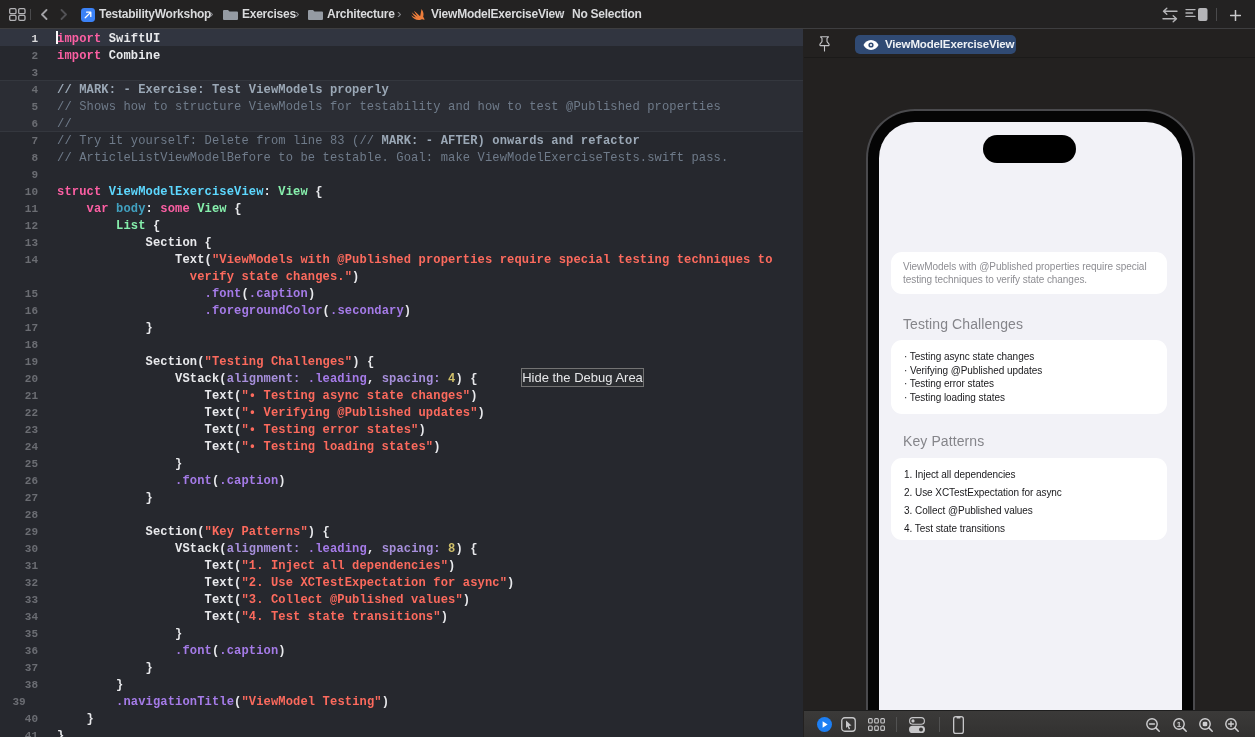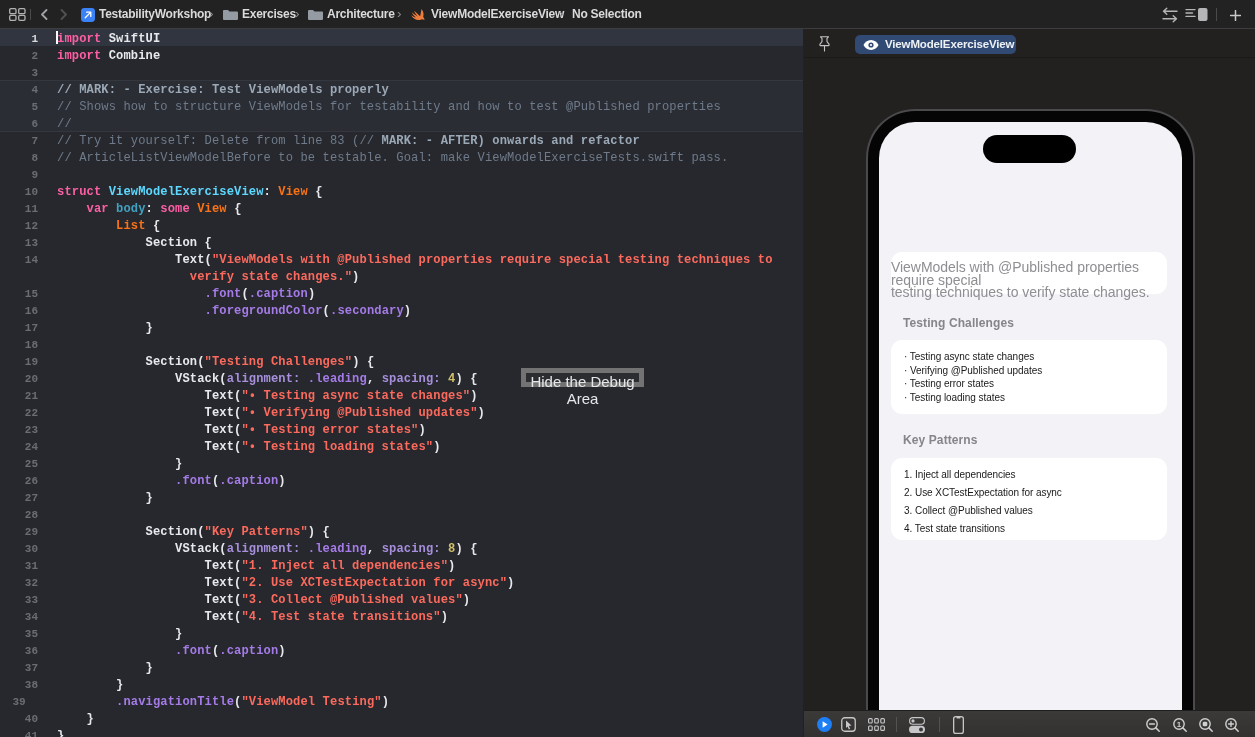--- a/index.html
+++ b/index.html
@@ -18,36 +18,36 @@
   .ln.cur { color:#dadadc; }
   #code { position:absolute; left:57px; top:2px; font-family:"Liberation Mono", monospace; font-size:12.1px; letter-spacing:0.12px; line-height:17px; white-space:pre; font-weight:700; color:#e8e9ec; }
   .cr { height:17px; }
   .k { color:#fc5fa3; }
   .c { color:#6f7b8a; font-weight:400; }
   .cb { color:#9ba8b6; font-weight:700; }
   .s { color:#fc6a5d; }
   .n { color:#d0bf69; }
   .ty { color:#5dd8ff; }
   .bd { color:#41a1c0; }
-  .st { color:#f97316; }
+  .st { color:#86efac; }
   .m { color:#a57be8; }
   .lb { color:#a78fdc; }
   #caret { position:absolute; left:56px; top:2px; width:1.5px; height:13px; background:#fafafa; }
   
-  #tooltip { position:absolute; left:521px; top:368px; width:123px; height:19px; background:#2b2d31; border:5px solid #737373; color:#e6e7e9; font-size:15px; line-height:17px; text-align:center; }
+  #tooltip { position:absolute; left:521px; top:368px; width:123px; height:19px; background:#2b2d31; border:1px solid #737373; color:#e6e7e9; font-size:13px; line-height:17px; text-align:center; }
   
   #canvas { position:absolute; left:804px; top:29px; width:451px; height:708px; background:#232120; overflow:hidden; }
   #cantop { position:absolute; left:0; top:0; width:451px; height:29px; border-bottom:1px solid #1b1a19; }
   #chip { position:absolute; left:51px; top:6px; width:161px; height:19px; background:#304a73; border-radius:5px; color:#eef1f5; font-size:11.5px; font-weight:700; letter-spacing:-0.15px; line-height:19px; }
   
   #phone { position:absolute; left:64px; top:82px; width:325px; height:660px; background:#050505; border-radius:47px; box-shadow:0 0 0 2px #4a4a4d; }
   #screen { position:absolute; left:11px; top:11px; width:303px; height:649px; background:#f2f2f7; border-radius:36px; overflow:hidden; }
   #island { position:absolute; left:104px; top:13px; width:93px; height:28px; background:#000; border-radius:14px; }
   .card { position:absolute; left:12px; width:276px; background:#ffffff; border-radius:11px; }
-  .hdr { position:absolute; left:24px; color:#85858a; font-size:12px; letter-spacing:0.1px;font-weight:bold; }
+  .hdr { position:absolute; left:24px; color:#85858a; font-size:14px; letter-spacing:0.1px; }
   .li { color:#19191c; font-size:10px; letter-spacing:-0.05px; }
   
   #botbar { position:absolute; left:0; top:681px; width:451px; height:27px; background:linear-gradient(#3b3a39,#323130); border-top:1px solid #1e1e1e; }
   .sep { position:absolute; top:6px; width:1px; height:15px; background:#525252; }
 </style>
 </head>
 <body>
 
 <div id="topbar">
 
@@ -174,21 +174,21 @@
         <circle cx="8" cy="5" r="2.6" fill="#304a73"></circle>
         <circle cx="8" cy="5" r="1.1" fill="#fff"></circle>
       </svg>
       <span style="margin-left:30px;">ViewModelExerciseView</span>
     </div>
   </div>
   <div id="phone">
     <div id="screen">
       <div id="island"></div>
       <div class="card" style="top:130px;height:42px;">
-        <div style="position:absolute;left:0;top:9px;color:#8e8e93;font-size:14px;letter-spacing:-0.05px;line-height:12.5px;">ViewModels with @Published properties require special<br>testing techniques to verify state changes.</div>
+        <div style="position:absolute;left:12px;top:9px;color:#8e8e93;font-size:10px;letter-spacing:-0.05px;line-height:12.5px;">ViewModels with @Published properties require special<br>testing techniques to verify state changes.</div>
       </div>
       <div class="hdr" style="top:194px;">Testing Challenges</div>
       <div class="card" style="top:218px;height:74px;">
         <div class="li" style="position:absolute;left:13px;top:10px;line-height:13.6px;">· Testing async state changes<br>· Verifying @Published updates<br>· Testing error states<br>· Testing loading states</div>
       </div>
       <div class="hdr" style="top:311px;">Key Patterns</div>
       <div class="card" style="top:336px;height:82px;">
         <div class="li" style="position:absolute;left:13px;top:8px;line-height:18px;">1. Inject all dependencies<br>2. Use XCTestExpectation for async<br>3. Collect @Published values<br>4. Test state transitions</div>
       </div>
     </div>

